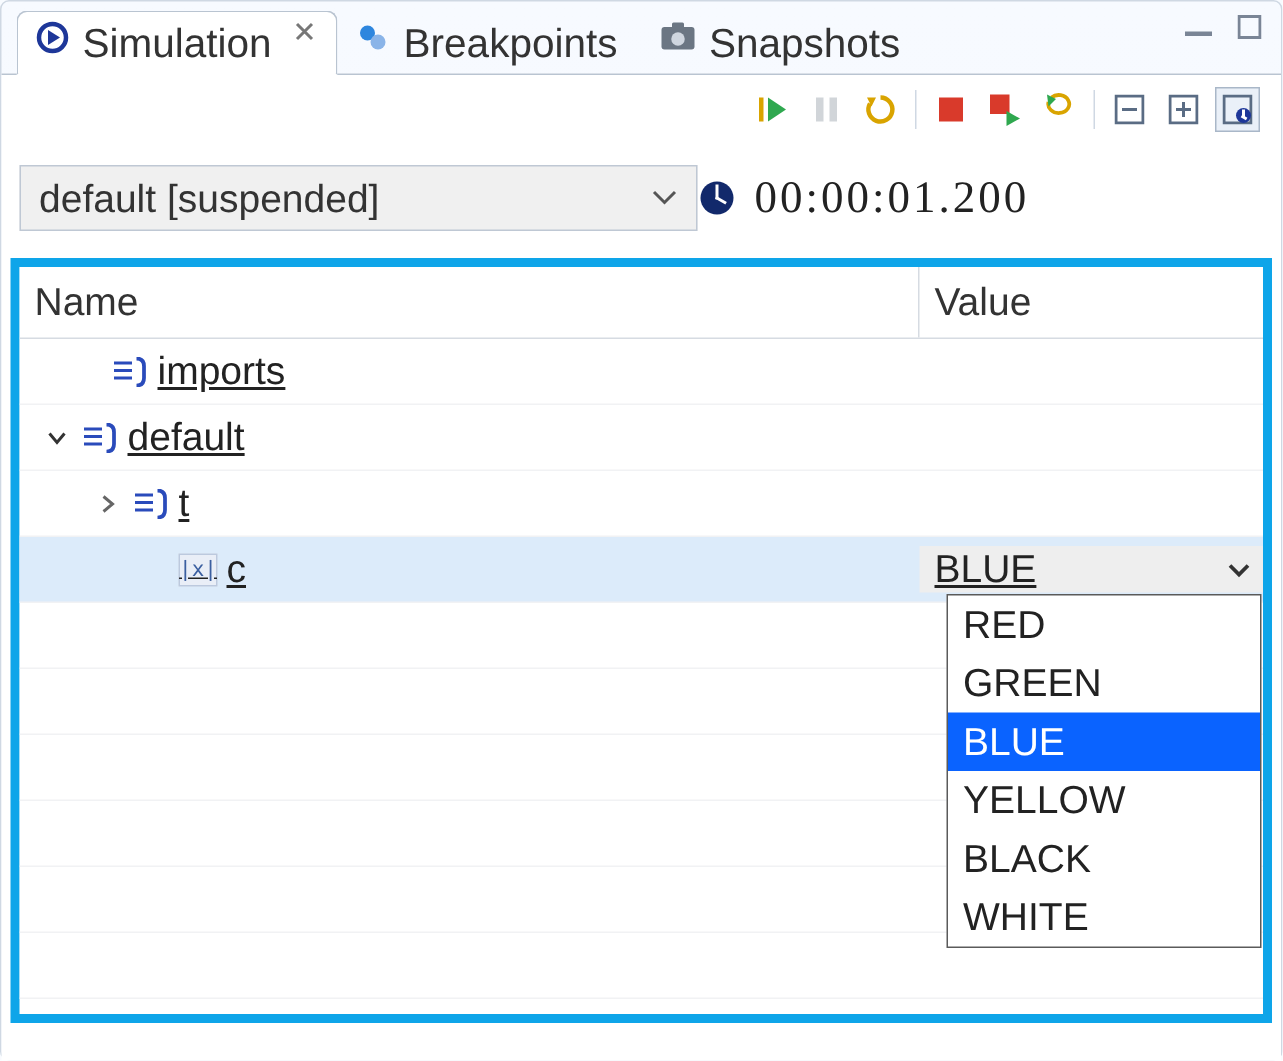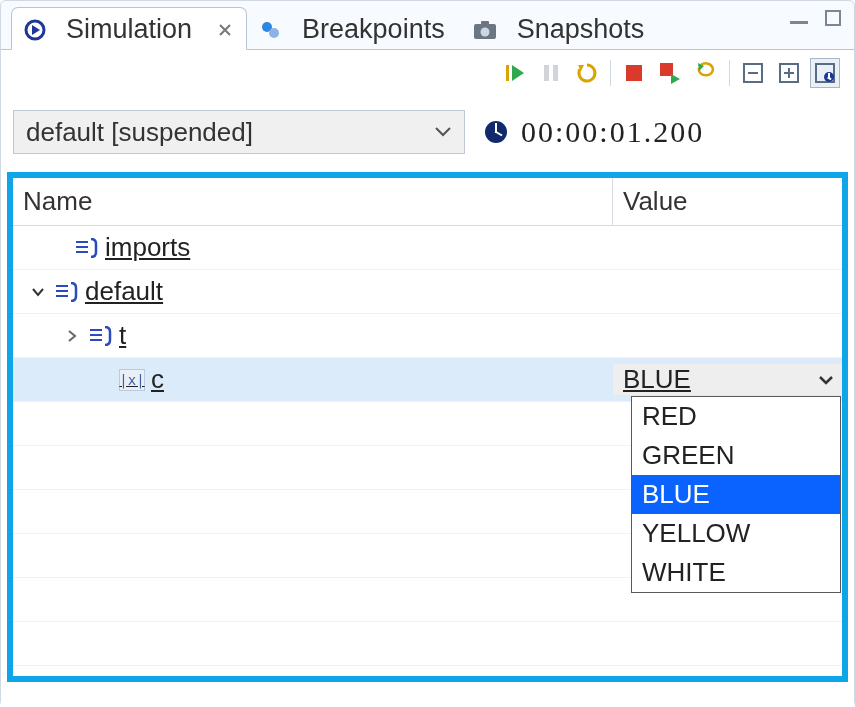--- a/index.html
+++ b/index.html
@@ -3,35 +3,35 @@
 <meta charset="utf-8">
 <style>
   * { box-sizing: border-box; }
   html, body { margin:0; padding:0; font-family: "Segoe UI", Arial, sans-serif; font-size:24px; color:#222; }
   body { width:855px; height:707px; background:#f8fbff; }
 
   .window { width:855px; height:707px; border:1px solid #cfd8e3; border-radius:6px; background:linear-gradient(#f7faff,#f4f8fd); position:relative; }
 
   
   .tabbar { height:48px; display:flex; align-items:flex-end; padding-left:10px; position:relative; }
-  .tab { display:flex; align-items:center; gap:20px; padding:6px 14px 4px 12px; font-size:27px; color:#333; border:1px solid transparent; border-bottom:none; cursor:default; }
+  .tab { display:flex; align-items:flex-start; gap:9px; padding:6px 14px 4px 12px; font-size:27px; color:#333; border:1px solid transparent; border-bottom:none; cursor:default; }
   .tab.active { background:#ffffff; border:1px solid #b9c4d1; border-bottom-color:#fff; border-top-left-radius:7px; border-top-right-radius:7px; position:relative; top:1px; }
   .tabbar .win-controls { position:absolute; right:10px; top:8px; display:flex; gap:12px; }
   .win-btn { width:22px; height:18px; display:flex; align-items:center; justify-content:center; }
 
   .content { background:#ffffff; border-top:1px solid #b9c4d1; height:calc(707px - 48px); padding:0 6px 6px 6px; }
 
   
   .toolbar-row { height:46px; display:flex; align-items:center; justify-content:flex-end; gap:6px; padding-right:8px; border-bottom:0; }
   .tbtn { width:30px; height:30px; display:flex; align-items:center; justify-content:center; border:1px solid transparent; }
   .tbtn.active { border:1px solid #a9b7c8; background:#eaf0f8; }
   .tsep { width:1px; height:26px; background:#cfd8e3; margin:0 2px; }
 
   
-  .state-row { height:56px; display:flex; align-items:center; gap:18px; padding:0 6px; margin-top:8px; position:relative; }
+  .state-row { height:56px; display:flex; align-items:center; padding:0 6px; margin-top:8px; position:relative; }
   .thread-select { flex:0 0 452px; height:44px; border:1px solid #bfc8d4; background:#f0f0f0; display:flex; align-items:center; justify-content:space-between; padding:0 12px; font-size:26px; color:#333; }
   .clock-time { display:flex; align-items:center; gap:12px; font-family: Liberation Serif, serif; font-size:30px; letter-spacing:2px; }
   .clock-svg { width:26px; height:26px; }
 
   
   .vars { margin-top:12px; border:6px solid #0ea5e9; height:510px; position:relative; overflow:hidden; }
   .vars-header { display:flex; background:#fff; border-bottom:1px solid #d6dbe2; }
   .vars-header .col { padding:8px 10px; font-size:26px; color:#333; }
   .col-name { flex:0 0 600px; border-right:1px solid #d6dbe2; }
   .col-value { flex:1 1 auto; }
@@ -302,18 +302,19 @@
             <div class="cell-name"></div>
             <div class="cell-value"></div>
           </div>
       </div>
 
       <div class="dropdown" id="dd">
           <div class="opt">RED</div>
           <div class="opt">GREEN</div>
           <div class="opt sel">BLUE</div>
           <div class="opt">YELLOW</div>
+          <div class="opt">BLACK</div>
           <div class="opt">WHITE</div>
         </div>
     </div>
 
   </div>
 </div>
 
 </body></html>

